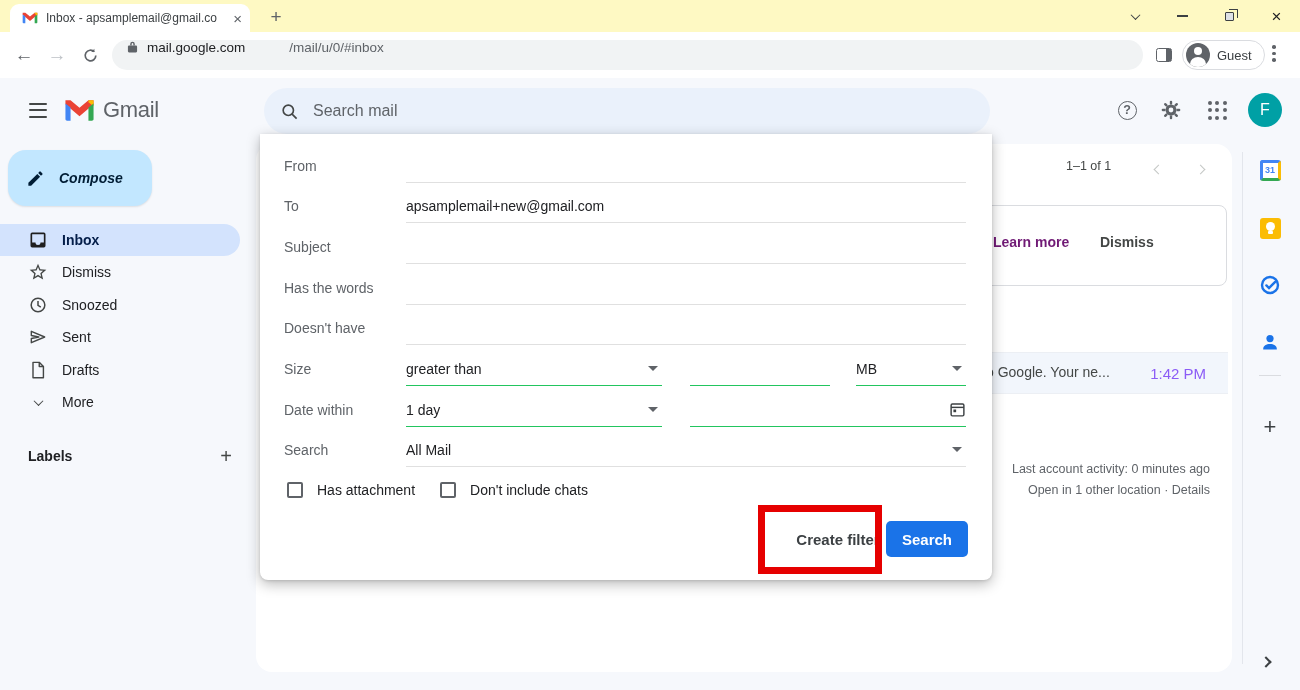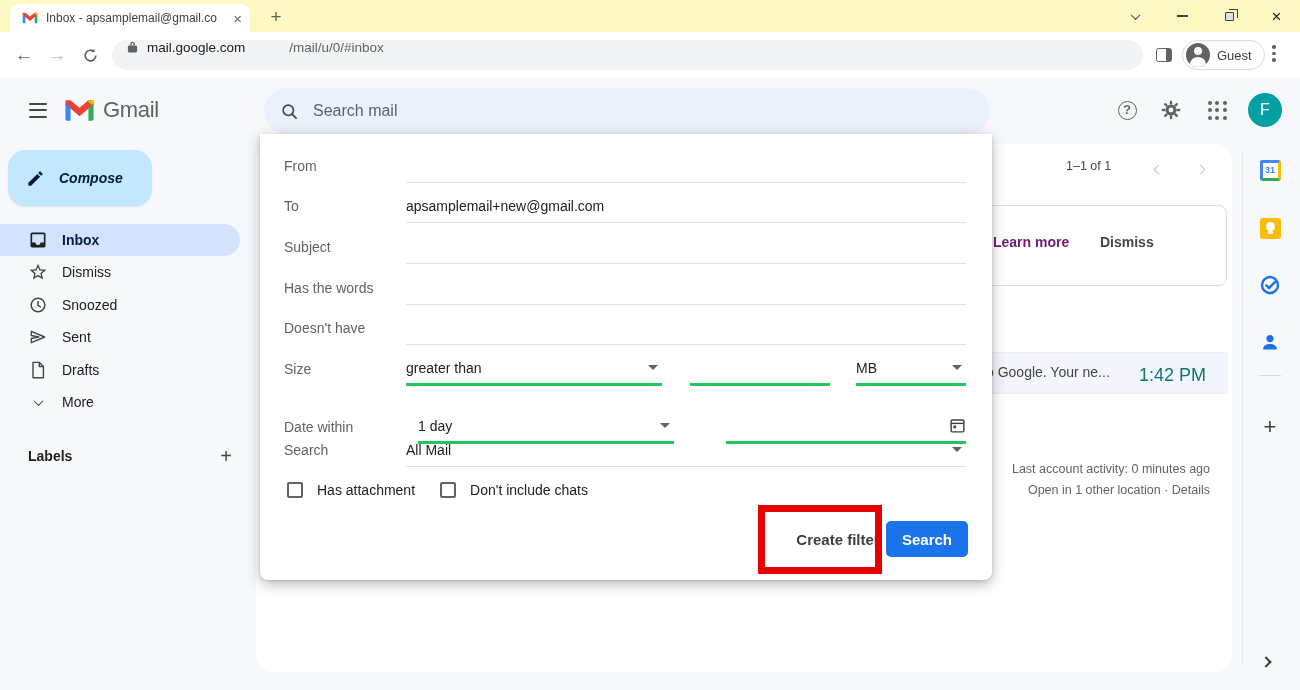--- a/index.html
+++ b/index.html
@@ -82,21 +82,21 @@
   .main-card{position:absolute;left:256px;top:66px;width:976px;height:528px;background:#fff;border-radius:16px;z-index:1;}
   .pagination{position:absolute;left:810px;top:15px;font-size:12.5px;color:#444746;}
   .pg-chev{position:absolute;top:17px;width:16px;height:16px;display:flex;align-items:center;justify-content:center;
     color:#c4c7c5;}
   .banner{position:absolute;left:300px;top:61px;width:671px;height:81px;border:1px solid #dadce0;border-radius:8px;}
   .banner-link{position:absolute;left:737px;top:90px;font-size:14px;font-weight:bold;color:#701a75;}
   .banner-dismiss{position:absolute;left:844px;top:90px;font-size:14px;font-weight:bold;color:#444746;}
   .email-row{position:absolute;left:300px;top:208px;width:672px;height:42px;background:#f2f6fc;
     border-top:1px solid #eceff4;border-bottom:1px solid #eceff4;}
   .email-snippet{position:absolute;left:730px;top:220px;font-size:14px;color:#444746;white-space:nowrap;}
-  .email-time{position:absolute;right:26px;top:221px;font-size:18px;color:#0f766e;}
+  .email-time{position:absolute;right:26px;top:221px;font-size:15px;color:#8b5cf6;}
   .acct-footer{position:absolute;right:22px;top:315px;text-align:right;font-size:12.5px;color:#5f6368;line-height:21px;}
 
   
   .strip-divider{position:absolute;left:1242px;top:74px;width:1px;height:512px;background:#e3e6ec;}
   .side-ic{position:absolute;left:1259px;width:22px;height:22px;display:flex;align-items:center;justify-content:center;}
   .cal-ic{width:21px;height:21px;background:#fff;border-style:solid;border-width:3px;
     border-color:#4285f4 #fbbc04 #34a853 #4285f4;border-radius:3px;display:flex;align-items:center;justify-content:center;
     font-size:9px;font-weight:bold;color:#4285f4;}
   .keep-ic{width:21px;height:21px;background:#fbbc04;border-radius:3px;position:relative;}
   .keep-ic::before{content:"";position:absolute;left:6px;top:4px;width:9px;height:9px;border-radius:50%;background:#fff;}
@@ -108,21 +108,21 @@
   .bottom-chev .chev{width:8px;height:8px;border-width:2.2px;}
 
   
   .panel{position:absolute;left:260px;top:56px;width:732px;height:446px;background:#fff;border-radius:0 0 8px 8px;
     box-shadow:0 4px 14px rgba(0,0,0,.28),0 1px 3px rgba(0,0,0,.12);z-index:5;}
   .prow{position:absolute;left:24px;width:682px;height:36px;display:flex;align-items:center;}
   .plabel{width:122px;font-size:14px;color:#5f6368;flex-shrink:0;}
   .pfield{flex:1;height:34px;border-bottom:1px solid #e0e0e0;display:flex;align-items:center;font-size:14px;color:#202124;}
   .dd-arrow{width:0;height:0;border-left:5px solid transparent;border-right:5px solid transparent;
     border-top:5.5px solid #5f6368;margin-left:auto;margin-right:4px;}
-  .seg{height:34px;border-bottom:3px solid #22c55e;display:flex;align-items:center;font-size:14px;color:#202124;}
+  .seg{height:34px;border-bottom:1px solid #22c55e;display:flex;align-items:center;font-size:14px;color:#202124;}
   .cbox{width:16px;height:16px;border:2px solid #5f6368;border-radius:2px;background:#fff;flex-shrink:0;}
   .cb-label{font-size:14px;color:#202124;margin-left:14px;}
   .create-filter-btn{position:absolute;left:518px;top:391px;width:120px;height:28px;background:transparent;border:none;
     font-size:15px;font-weight:bold;color:#3c4043;font-family:inherit;display:flex;align-items:center;justify-content:center;}
   .search-btn{position:absolute;left:626px;top:387px;width:82px;height:36px;background:#1a73e8;border:none;border-radius:5px;
     color:#fff;font-size:15px;font-weight:bold;font-family:inherit;display:flex;align-items:center;justify-content:center;}
   .annotation-box{position:absolute;left:758px;top:427px;width:124px;height:69px;border:7px solid #e60000;z-index:6;
     pointer-events:none;}
 </style>
 </head>
@@ -398,21 +398,21 @@
         <div class="seg" style="width:140px;">
           <span></span>
         </div>
         <div style="width:26px;"></div>
         <div class="seg" style="flex:1;">
           <span>MB</span>
           <span class="dd-arrow"></span>
         </div>
       </div>
 
-      <div class="prow" style="top:275px;gap:12px;">
+      <div class="prow" style="top:258px;">
         <span class="plabel">Date within</span>
         <div class="seg" style="width:256px;">
           <span>1 day</span>
           <span class="dd-arrow"></span>
         </div>
         <div style="width:28px;"></div>
         <div class="seg" style="flex:1;">
           <span></span>
           <span style="margin-left:auto;display:inline-flex;">
             <svg width="17" height="17" viewBox="0 0 20 20" fill="none" stroke="#3c4043" stroke-width="1.7">

